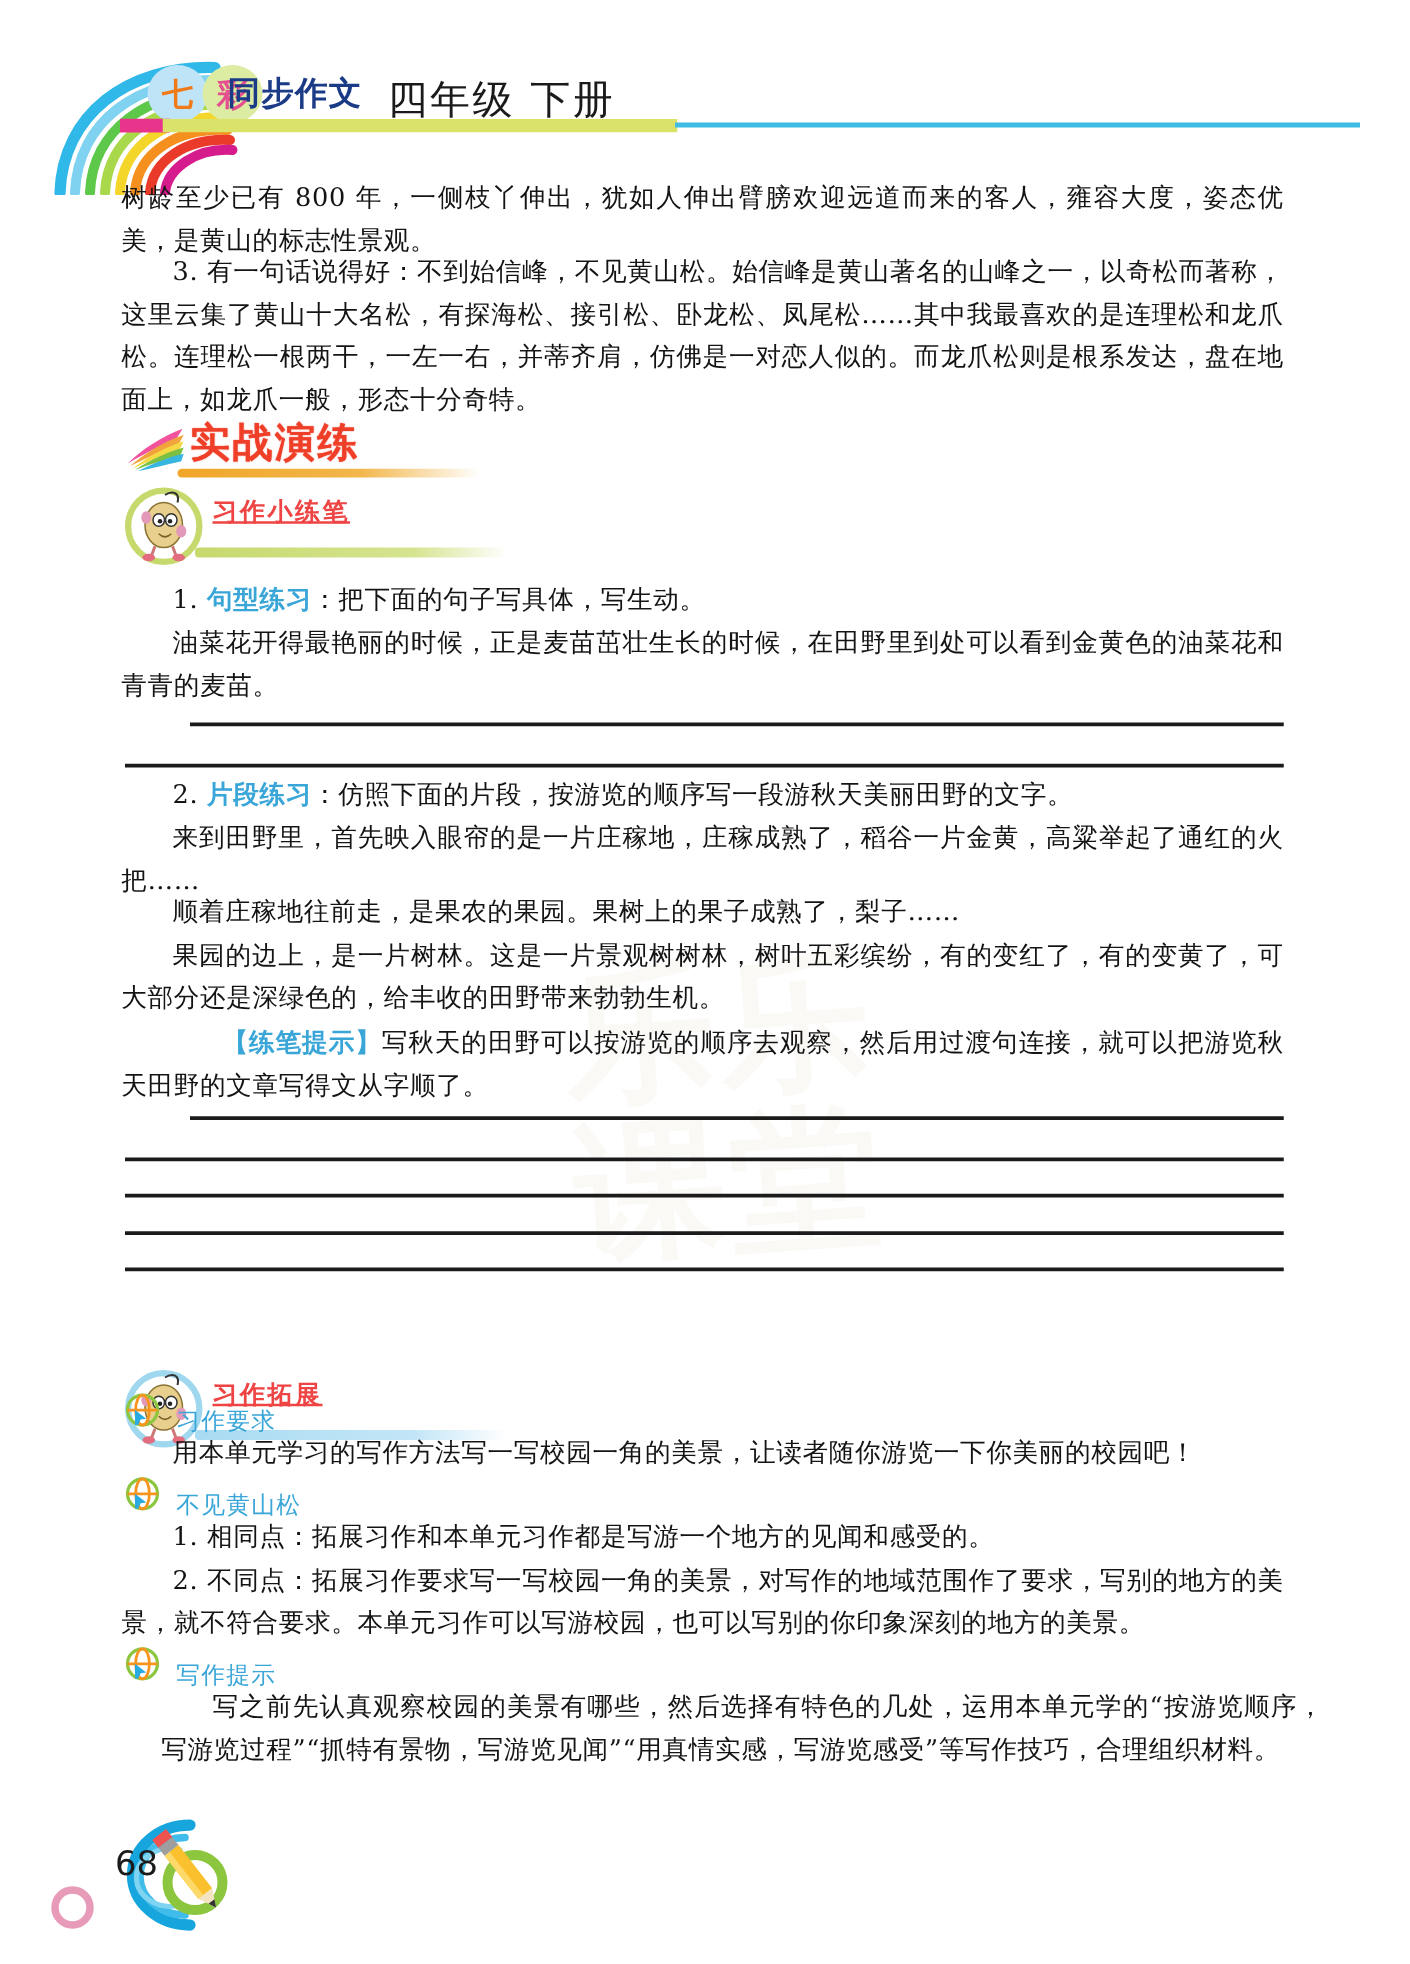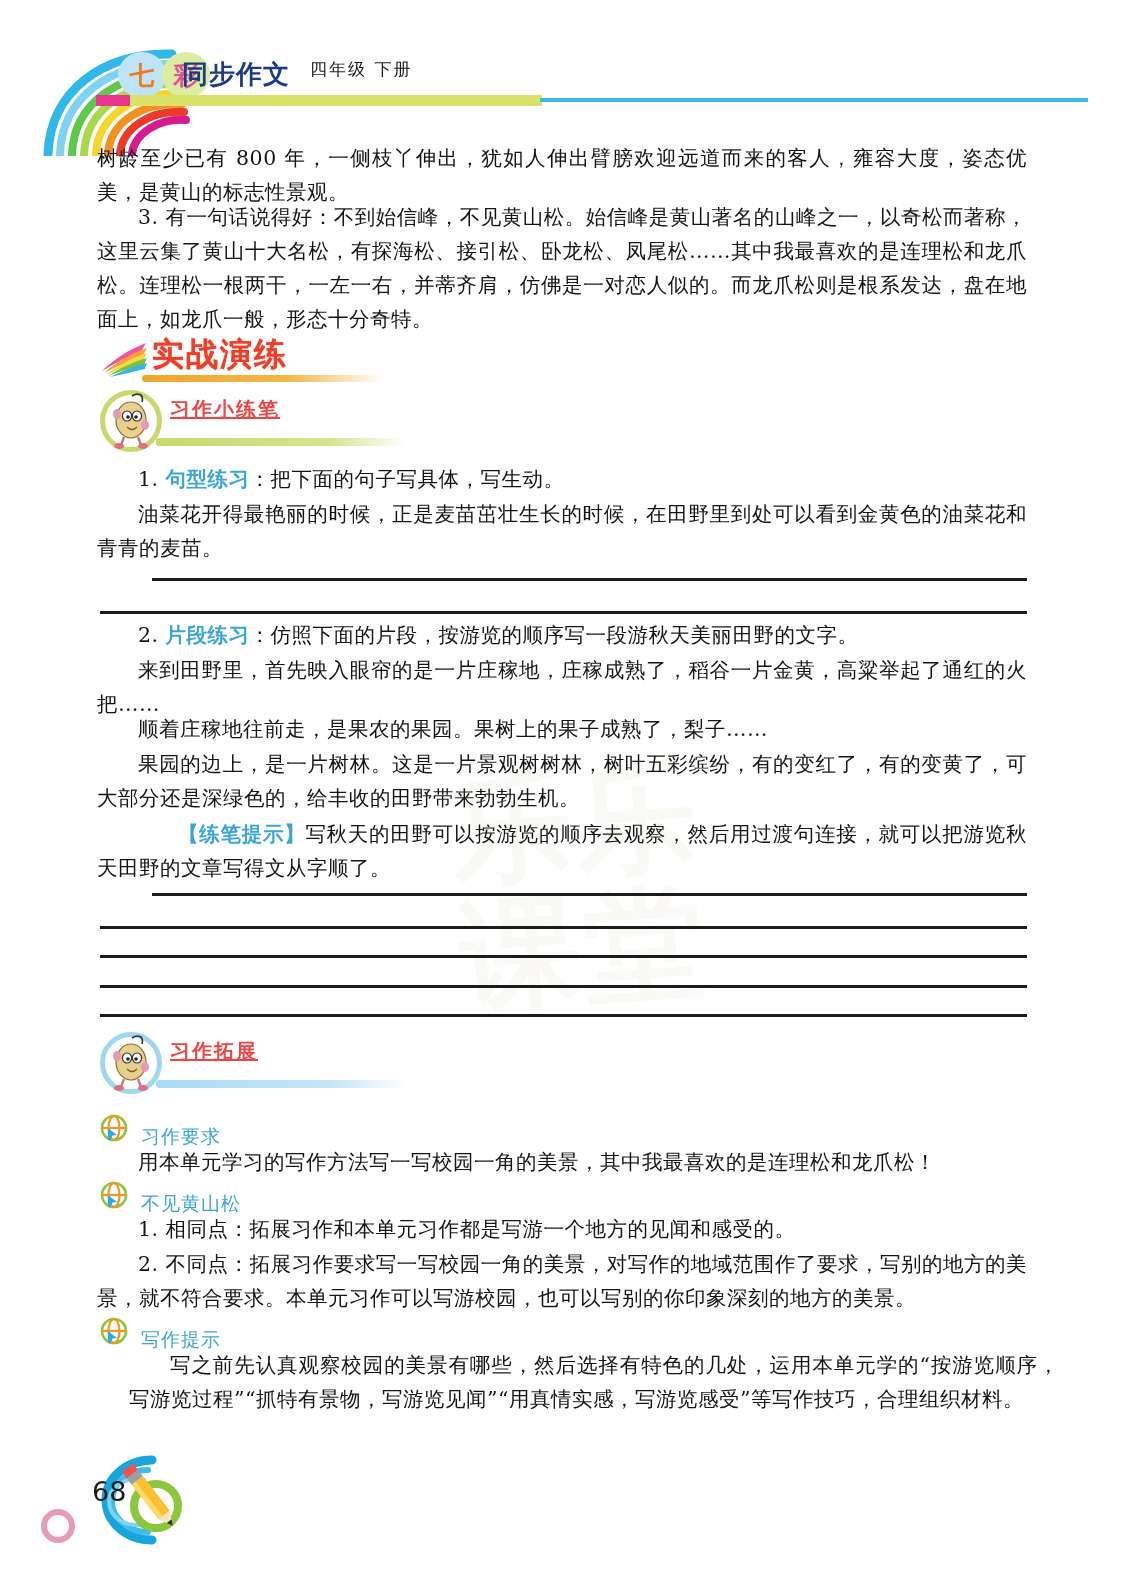--- a/index.html
+++ b/index.html
@@ -45,21 +45,21 @@
   .circ.green{ left:44px; background:#ddeca3; color:#e4508f; }
 
   .brand{
     position:absolute; left:182px; top:57px;
     font-family:"DejaVu Sans","Liberation Sans",sans-serif;
     font-weight:bold; font-size:26px; color:#1b3b86; letter-spacing:1px;
   }
   .grade{
     position:absolute; left:310px; top:58px;
     font-family:"DejaVu Sans","Liberation Sans",sans-serif;
-    font-size:17px; color:#1a1a1a; letter-spacing:2px;
+    font-size:32px; color:#1a1a1a; letter-spacing:2px;
   }
   .hdr-bar-pink{
     position:absolute; left:96px; top:95px; width:40px; height:11px;
     background:#e9348b;
   }
   .hdr-bar-yellow{
     position:absolute; left:130px; top:95px; width:412px; height:11px;
     background:#dbe26a;
     clip-path:polygon(0 0,100% 0,100% 100%,0 100%);
   }
@@ -243,21 +243,21 @@
   <div class="ptext indent" style="top:817px;">
     <span class="hint-label">【练笔提示】</span><span>写秋天的田野可以按游览的顺序去观察，然后用过渡句连接，就可以把游览秋天田野的文章写得文从字顺了。</span>
   </div>
 
   <div class="wline" style="left:152px; top:893px; width:875px;"></div>
   <div class="wline" style="left:100px; top:926px; width:927px;"></div>
   <div class="wline" style="left:100px; top:955px; width:927px;"></div>
   <div class="wline" style="left:100px; top:985px; width:927px;"></div>
   <div class="wline" style="left:100px; top:1014px; width:927px;"></div>
 
-  <div class="mascot-hdr blue" style="left:100px; top:1032px;text-align:right;">
+  <div class="mascot-hdr blue" style="left:100px; top:1096px;text-align:right;">
     <div class="ring"></div>
     <div class="mascot">
       <svg width="48" height="58" viewBox="0 0 48 58">
         <path d="M24 4 C 30 0, 36 2, 34 10" stroke="#333" stroke-width="1.6" fill="none"></path>
         <ellipse cx="23" cy="28" rx="15" ry="18" fill="#e8cf8e" stroke="#8a7233" stroke-width="1.2"></ellipse>
         <ellipse cx="9" cy="22" rx="4" ry="5" fill="#e39ab8"></ellipse>
         <ellipse cx="37" cy="33" rx="4" ry="5" fill="#e39ab8"></ellipse>
         <ellipse cx="19" cy="24" rx="4.6" ry="5" fill="#fff" stroke="#333" stroke-width="1.2"></ellipse>
         <ellipse cx="29" cy="24" rx="4.6" ry="5" fill="#fff" stroke="#333" stroke-width="1.2"></ellipse>
         <circle cx="20" cy="25" r="1.8" fill="#222"></circle>
@@ -277,21 +277,21 @@
     <div class="gicon">
       <svg width="28" height="28" viewBox="0 0 28 28">
         <circle cx="14" cy="14" r="12" fill="none" stroke="#8cc63f" stroke-width="2.6"></circle>
         <ellipse cx="14" cy="14" rx="5.5" ry="12" fill="none" stroke="#f7941d" stroke-width="2.2"></ellipse>
         <line x1="2" y1="14" x2="26" y2="14" stroke="#f7941d" stroke-width="2.2"></line>
         <path d="M8 26 L 8 14 L 17 21 L 12.5 21.5 L 10.5 26 Z" fill="#29abe2"></path>
       </svg>
     </div>
     <div class="btxt">习作要求</div>
   </div>
-  <div class="ptext indent" style="top:1145px;">用本单元学习的写作方法写一写校园一角的美景，其中我最喜欢的是连理松和龙爪松！</div>
+  <div class="ptext indent" style="top:1145px;">用本单元学习的写作方法写一写校园一角的美景，让读者随你游览一下你美丽的校园吧！</div>
 
   <div class="bullet-row" style="top:1179px;">
     <div class="gicon">
       <svg width="28" height="28" viewBox="0 0 28 28">
         <circle cx="14" cy="14" r="12" fill="none" stroke="#8cc63f" stroke-width="2.6"></circle>
         <ellipse cx="14" cy="14" rx="5.5" ry="12" fill="none" stroke="#f7941d" stroke-width="2.2"></ellipse>
         <line x1="2" y1="14" x2="26" y2="14" stroke="#f7941d" stroke-width="2.2"></line>
         <path d="M8 26 L 8 14 L 17 21 L 12.5 21.5 L 10.5 26 Z" fill="#29abe2"></path>
       </svg>
     </div>

